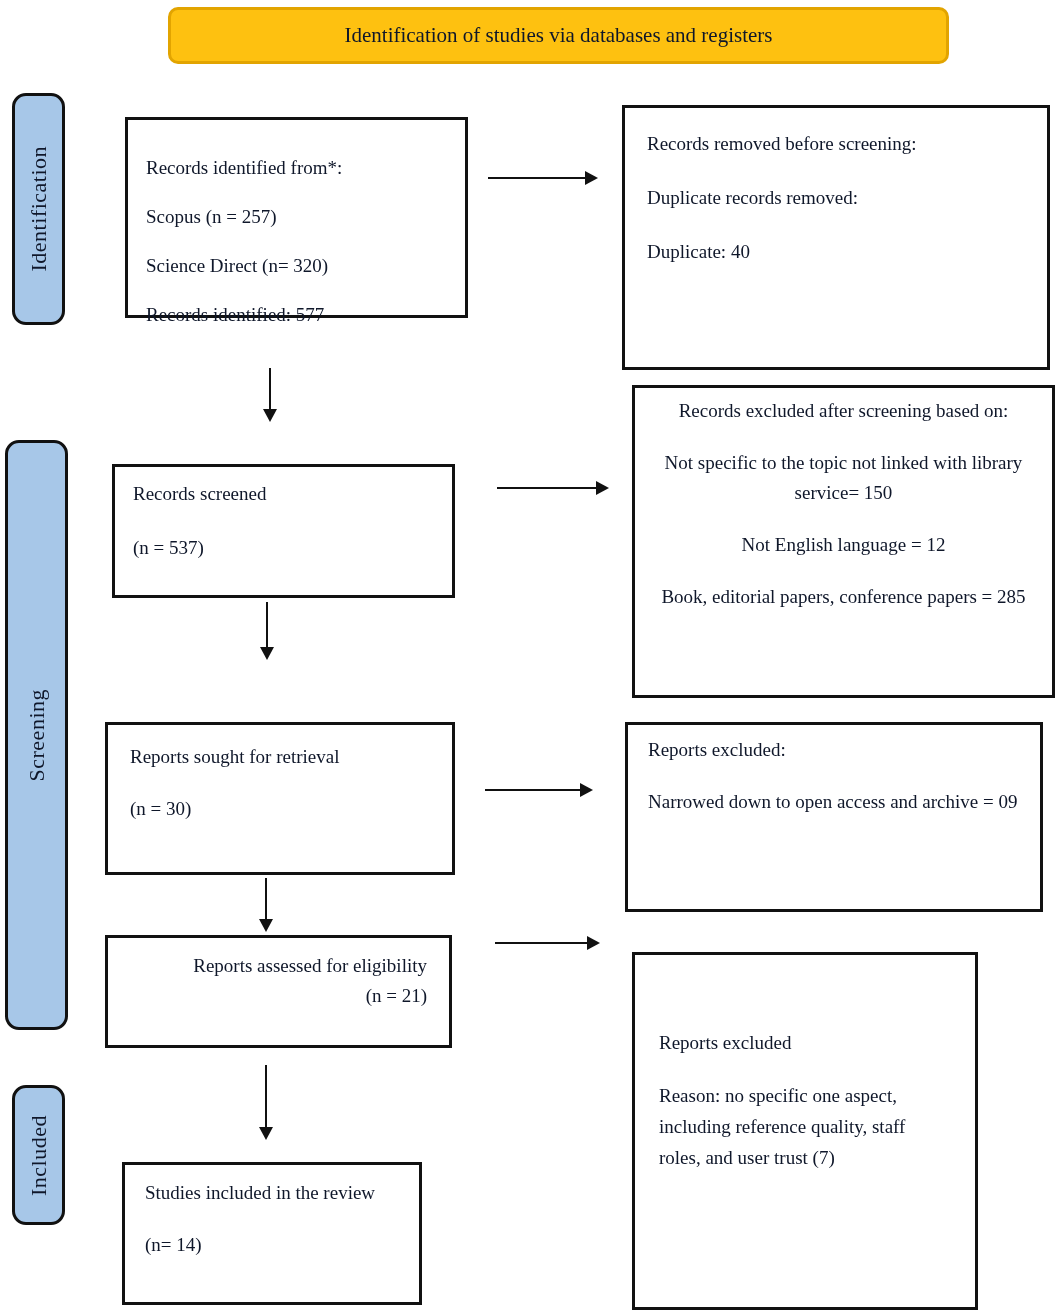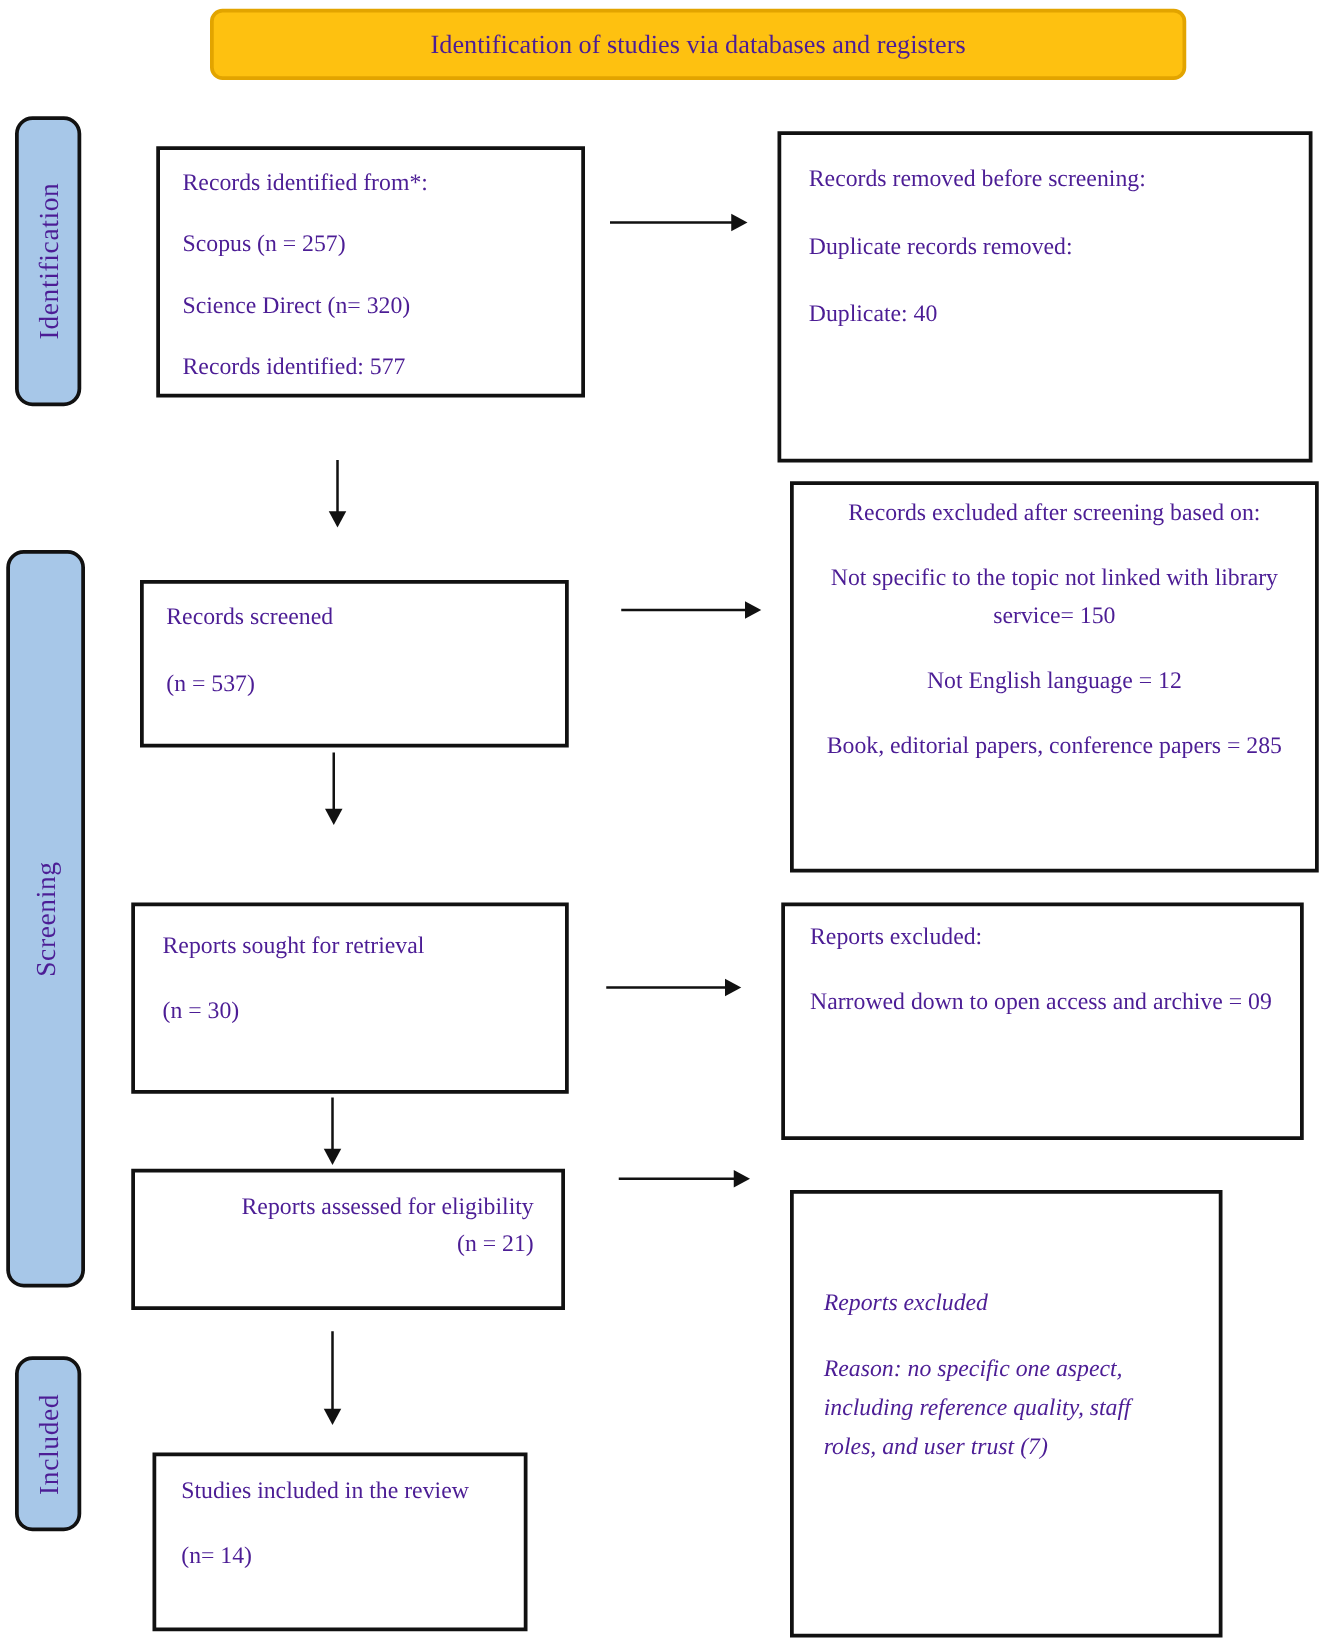--- a/index.html
+++ b/index.html
@@ -7,21 +7,21 @@
     --title-border:#e2a400;
     --stage-fill:#a7c7e8;
     --ink:#111111;
   }
   html,body{margin:0;padding:0;background:#ffffff;}
   .canvas{
     position:relative;
     width:1057px;height:1316px;
     background:#ffffff;
     font-family:"Liberation Serif","DejaVu Serif",serif;
-    color:#4c1d95;
+    color:#0f172a;
     overflow:hidden;
   }
   
   .title-banner{
     position:absolute;left:168px;top:7px;width:781px;height:57px;
     background:var(--title-fill);
     border:3px solid var(--title-border);
     border-radius:10px;
     display:flex;align-items:center;justify-content:center;
     font-size:21px;
@@ -51,35 +51,35 @@
     position:absolute;
     background:#ffffff;
     border:3px solid var(--ink);
     box-sizing:border-box;
     font-size:19px;
     line-height:28px;
   }
   .flow-box p{margin:0 0 24px 0;}
   .flow-box p:last-child{margin-bottom:0;}
   .box-records-identified{left:125px;top:117px;width:343px;height:201px;padding:13px 18px;}
-  .box-records-identified p{margin-bottom:21px;}
+  .box-records-identified p{margin-bottom:21px;margin-top:21px;}
   .box-records-removed{left:622px;top:105px;width:428px;height:265px;padding:22px 22px;}
   .box-records-removed p{margin-bottom:26px;}
   .box-records-screened{left:112px;top:464px;width:343px;height:134px;padding:13px 18px;}
   .box-records-screened p{margin-bottom:26px;}
   .box-records-excluded{left:632px;top:385px;width:423px;height:313px;padding:8px 20px;line-height:30px;text-align:center;}
   .box-records-excluded p{margin-bottom:22px;}
   .box-reports-sought{left:105px;top:722px;width:350px;height:153px;padding:18px 22px;}
   .box-reports-sought p{margin-bottom:24px;}
   .box-reports-excluded-retrieval{left:625px;top:722px;width:418px;height:190px;padding:10px 20px;line-height:30px;}
   .box-reports-excluded-retrieval p{margin-bottom:22px;}
   .box-reports-assessed{left:105px;top:935px;width:347px;height:113px;padding:14px 22px;}
   .box-reports-assessed p{margin-bottom:2px;text-align:right;}
   .box-reports-excluded-eligibility{left:632px;top:952px;width:346px;height:358px;padding:72px 24px 20px 24px;line-height:31px;}
-  .box-reports-excluded-eligibility p{margin-bottom:22px;font-style:italic;}
+  .box-reports-excluded-eligibility p{margin-bottom:22px;}
   .box-studies-included{left:122px;top:1162px;width:300px;height:143px;padding:14px 20px;}
   .box-studies-included p{margin-bottom:24px;}
   
   .arrow-h{position:absolute;height:14px;}
   .arrow-h .shaft{position:absolute;left:0;top:6px;height:2px;background:var(--ink);width:calc(100% - 12px);}
   .arrow-h .head{position:absolute;right:0;top:0;width:0;height:0;
     border-top:7px solid transparent;border-bottom:7px solid transparent;border-left:13px solid var(--ink);}
   .arrow-v{position:absolute;width:14px;}
   .arrow-v .shaft{position:absolute;top:0;left:6px;width:2px;background:var(--ink);height:calc(100% - 12px);}
   .arrow-v .head{position:absolute;bottom:0;left:0;width:0;height:0;

